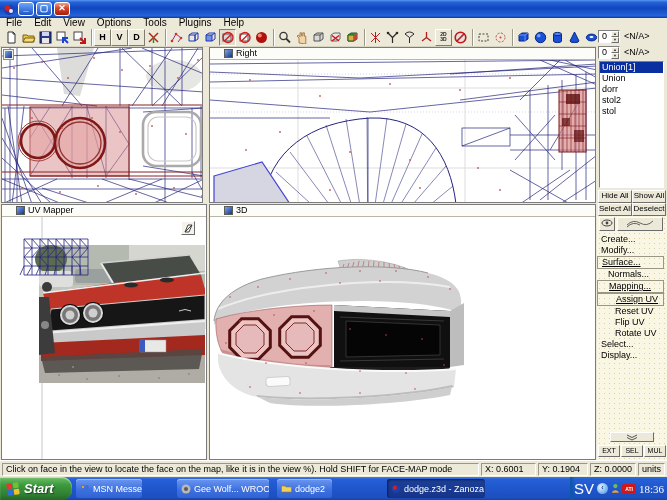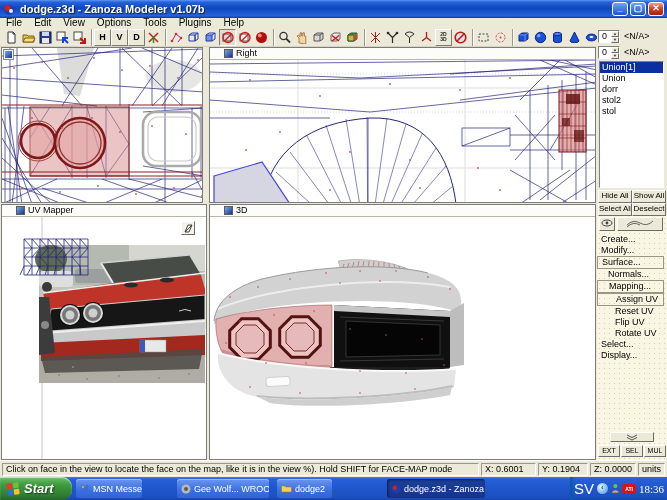--- a/index.html
+++ b/index.html
@@ -44,21 +44,21 @@
   .objlist .oi{padding:0 2px;line-height:11px;white-space:nowrap;}
   .objlist .oi.sel{background:#0a2fa0;color:#fff;}
   .vbtns{position:absolute;left:1px;top:162px;width:68px;display:grid;grid-template-columns:34px 34px;grid-auto-rows:13px;}
   .sbtn{background:#ECE9D8;border:1px solid;border-color:#fff #6d6d6d #6d6d6d #fff;font-size:8px;line-height:10px;text-align:center;white-space:nowrap;overflow:hidden;}
   .lowerpanel{position:absolute;left:0;top:188px;width:70px;bottom:0;background-color:#faf6e4;background-image:radial-gradient(#d9d0a4 0.7px,transparent 0.8px);background-size:5px 5px;}
   .toolsrow{position:absolute;left:2px;top:1px;display:flex;gap:2px;}
   .cmds{position:absolute;left:0;top:18px;width:70px;}
   .cmd{font-size:9px;line-height:11px;padding-left:4px;white-space:nowrap;}
   .cmd.in1{padding-left:11px;}
   .cmd.in2{padding-left:18px;}
-  .cmd.boxed{border:1px solid #9a9684;margin-right:3px;}
+  .cmd.boxed{border:1px solid #9a9684;margin-right:3px;text-decoration:underline;}
   .chevbtn{position:absolute;left:13px;bottom:18px;width:44px;height:10px;background:#ECE9D8;border:1px solid;border-color:#fff #6d6d6d #6d6d6d #fff;display:flex;align-items:center;justify-content:center;}
   .modes{position:absolute;left:1px;bottom:3px;display:flex;gap:1px;}
   .modes .sbtn{width:22px;height:12px;font-size:7px;line-height:9px;}
   
   .statusbar{left:0;top:460px;width:667px;height:17px;background:#ECE9D8;border-top:1px solid #fff;display:flex;align-items:center;}
   .spanel{height:13px;border:1px solid;border-color:#9a968a #fff #fff #9a968a;font-size:9px;line-height:11px;padding:0 3px;white-space:nowrap;overflow:hidden;}
   
   .taskbar{left:0;top:477px;width:667px;height:23px;background:linear-gradient(180deg,#4a83e8 0%,#2760d8 8%,#2058ce 40%,#1c4fc0 90%,#1543a8 100%);}
   .startbtn{position:absolute;left:0;top:0;height:23px;width:72px;background:linear-gradient(180deg,#6ec06a 0%,#3d9a3d 35%,#2e7d32 80%,#246628 100%);border-radius:0 10px 10px 0;display:flex;align-items:center;padding-left:6px;box-shadow:inset 0 1px 1px #bfe8bd;}
   .startbtn .stxt{color:#fff;font-weight:bold;font-style:italic;font-size:13px;text-shadow:1px 1px 1px #1c421c;margin-left:4px;}
@@ -76,21 +76,20 @@
 <body>
 
 <div class="screen">
 
   <div class="abs titlebar">
     <svg width="13" height="13">
         <circle cx="6" cy="7" r="5" fill="#1a3fb0"></circle>
         <circle cx="4.5" cy="5" r="3" fill="#d02020"></circle>
         <circle cx="8" cy="8" r="2" fill="#e8e8ff"></circle>
       </svg>
-    <div class="title">dodge.z3d - Zanoza Modeler v1.07b</div>
     <div class="wbtn min">_</div>
     <div class="wbtn max">▢</div>
     <div class="wbtn close">✕</div>
   </div>
 
   <div class="abs menubar">
     <span class="mi">File</span>
     <span class="mi">Edit</span>
     <span class="mi">View</span>
     <span class="mi">Options</span>

